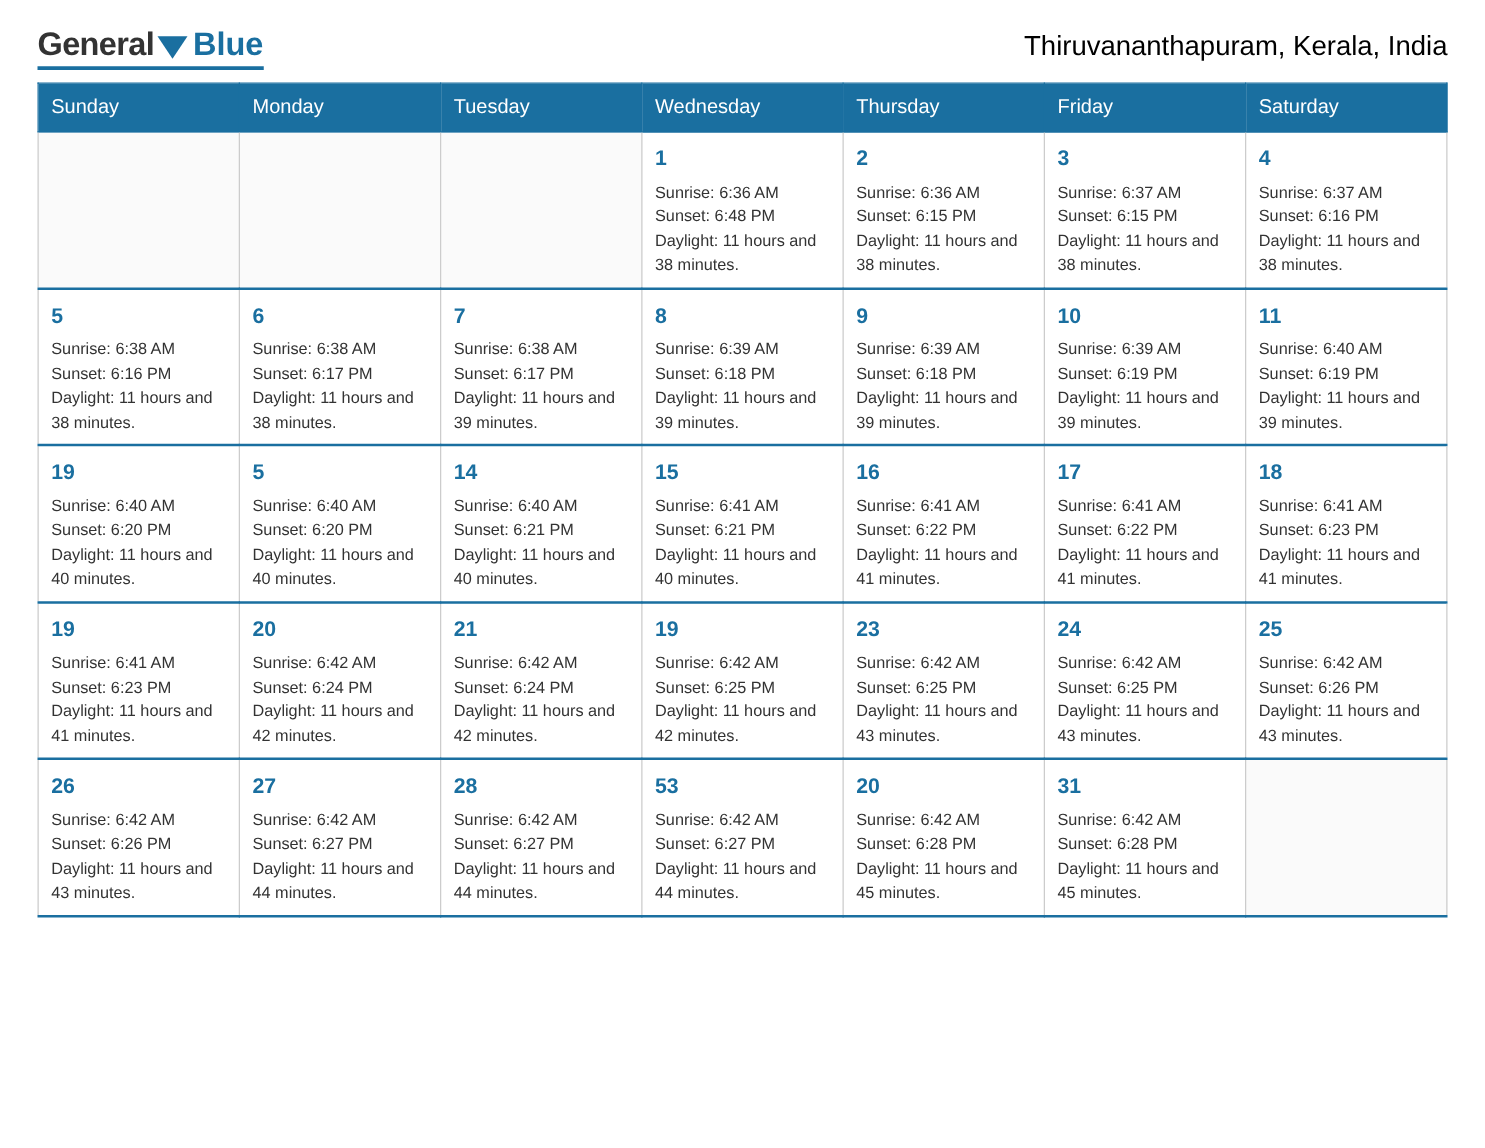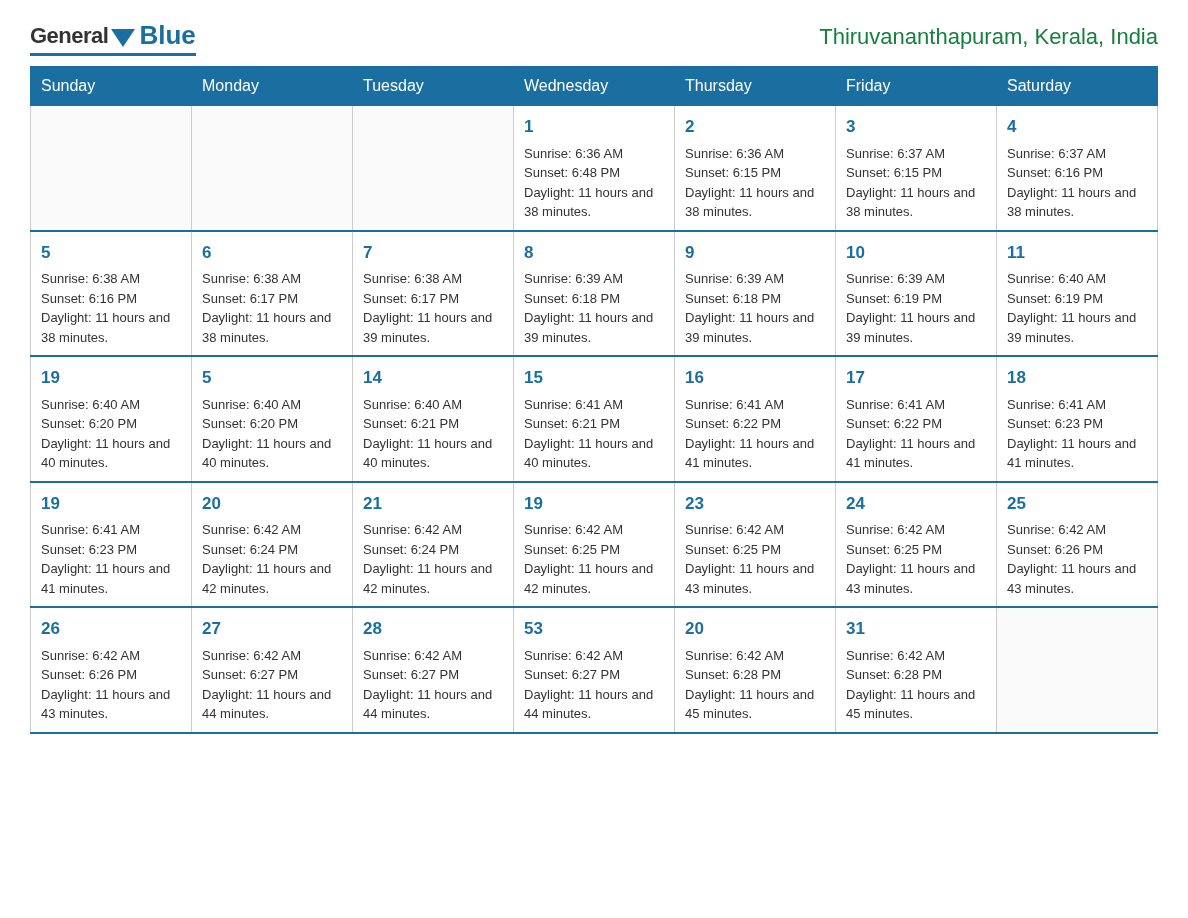--- a/index.html
+++ b/index.html
@@ -20,21 +20,21 @@
     .logo {
       display: flex;
       flex-direction: column;
       align-items: flex-start;
     }
     .logo-top {
       display: flex;
       align-items: center;
     }
     .logo-general {
-      font-size: 22px;
+      font-size: 26px;
       font-weight: bold;
       color: #333;
       letter-spacing: -0.5px;
     }
     .logo-arrow {
       width: 0;
       height: 0;
       border-left: 12px solid transparent;
       border-right: 12px solid transparent;
       border-top: 18px solid #1a6fa0;
@@ -57,21 +57,21 @@
       text-align: right;
     }
     .month-title {
       font-size: 52px;
       font-weight: normal;
       color: #222;
       line-height: 1.1;
     }
     .location {
       font-size: 22px;
-      color: #15803d;
+      color: #000000;
       margin-top: 4px;
     }
     table {
       width: 100%;
       border-collapse: collapse;
       margin-top: 8px;
     }
     thead tr th {
       background: #1a6fa0;
       color: #fff;

